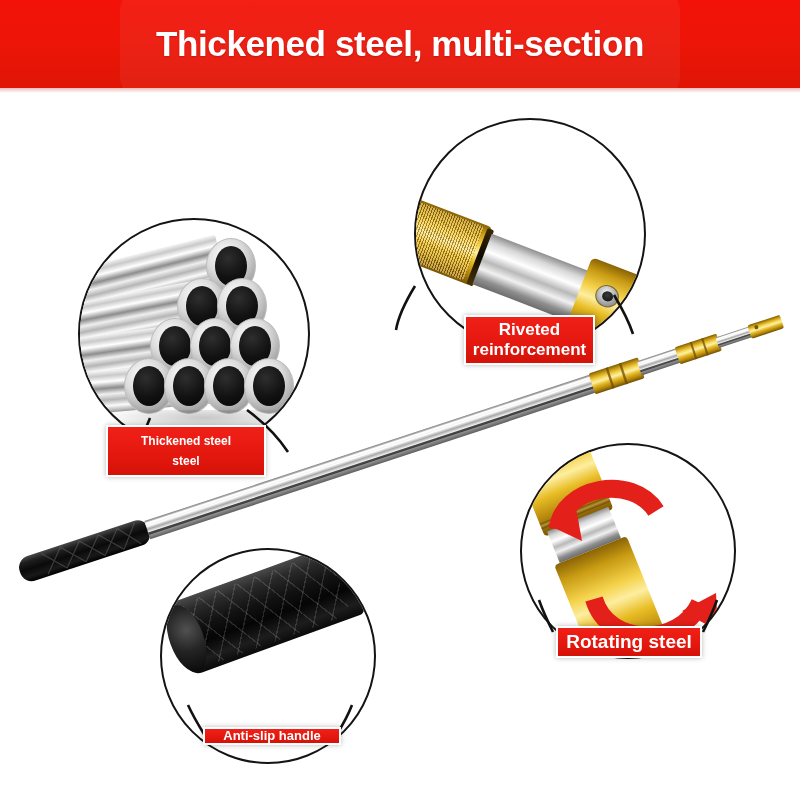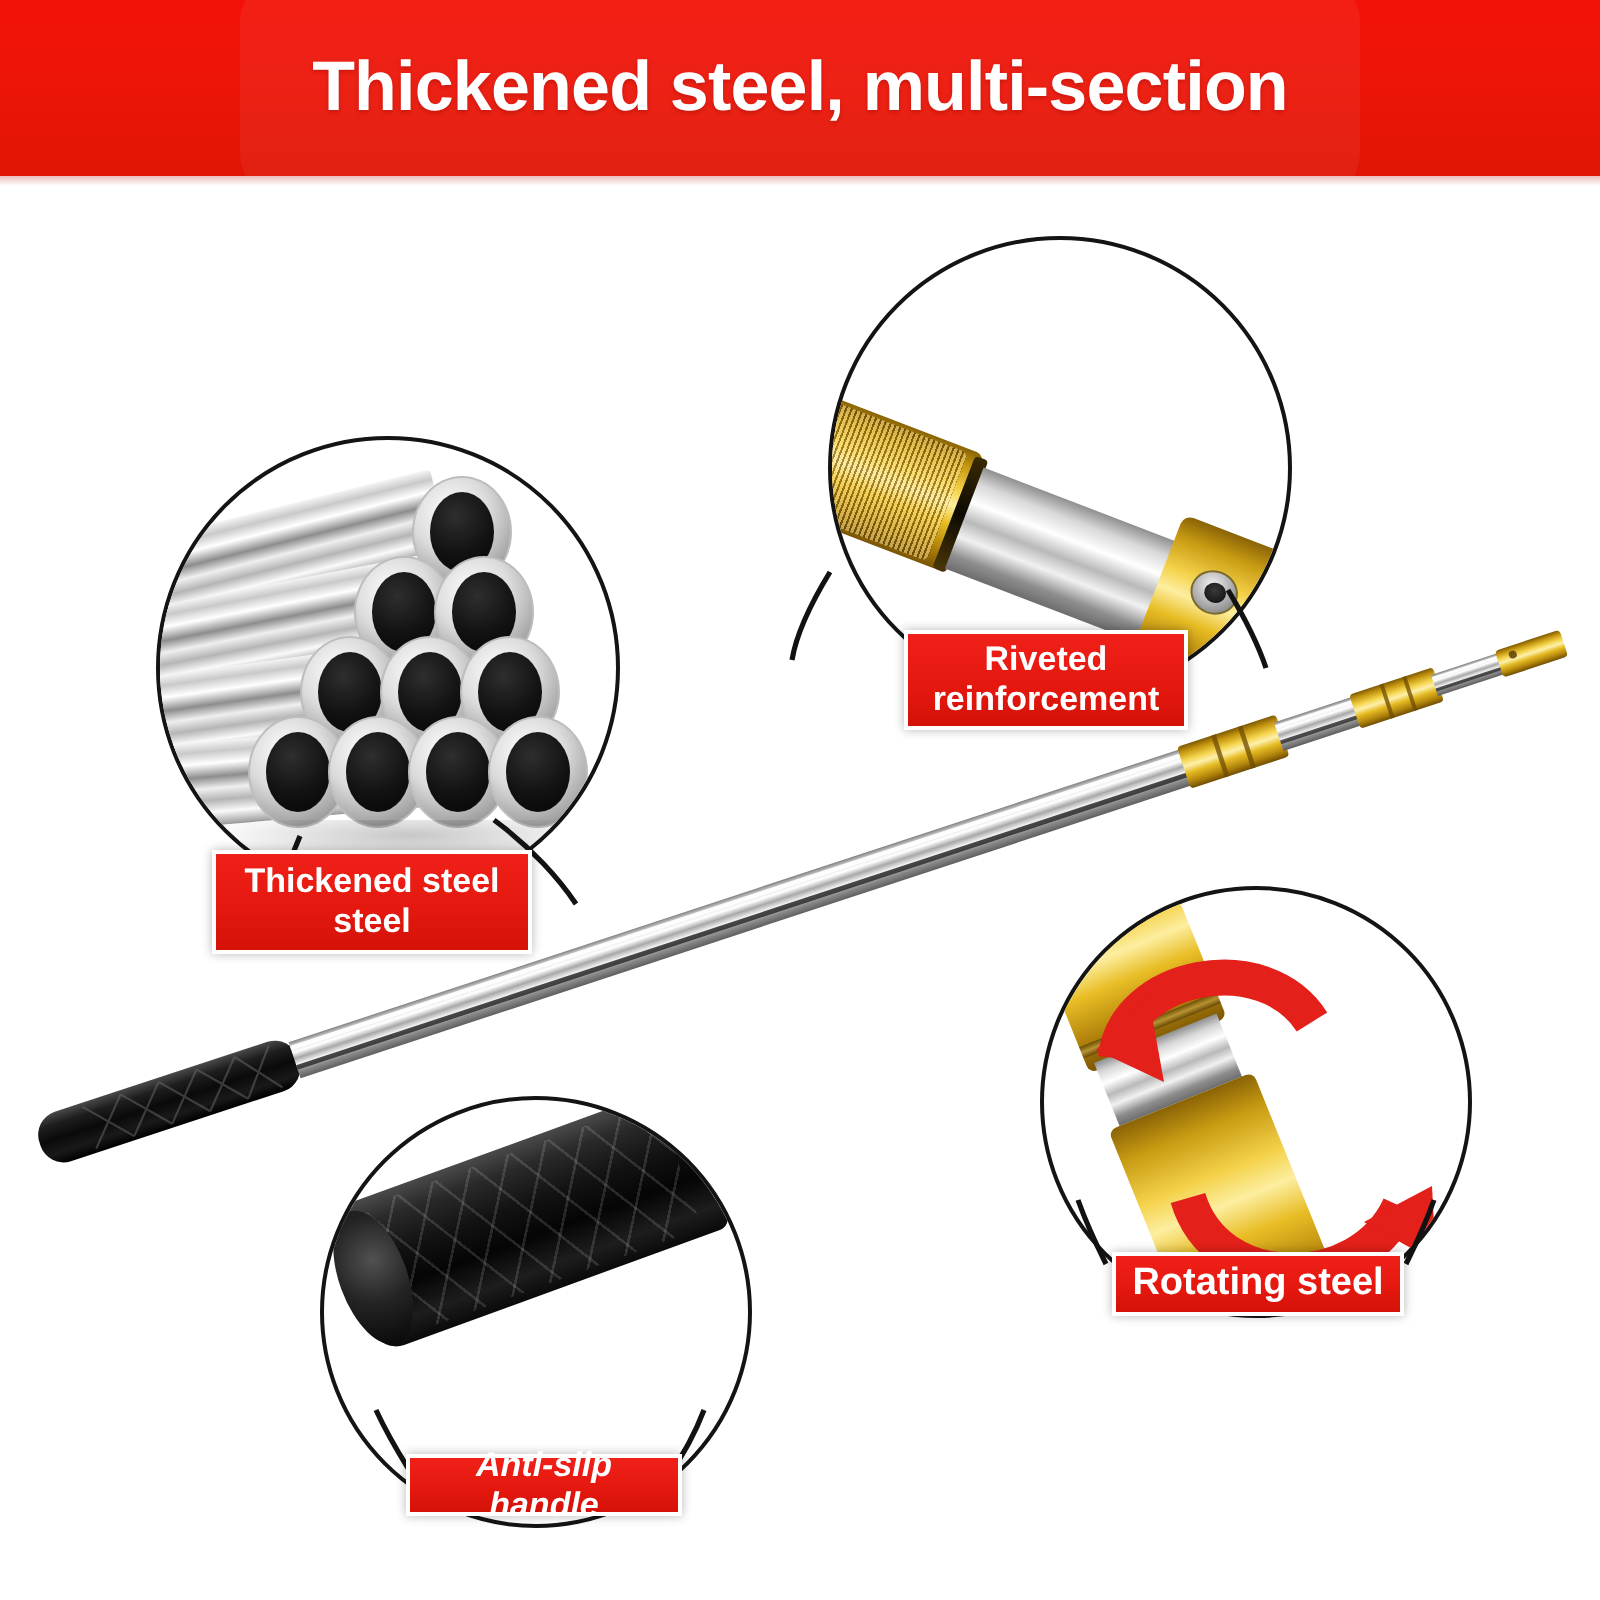--- a/index.html
+++ b/index.html
@@ -297,31 +297,31 @@
 
       <rect x="734" y="-5.5" width="36" height="11" fill="url(#chromeGrad)"></rect>
       <rect x="734" y="-4.4" width="36" height="1.4" fill="#ffffff" opacity="0.9"></rect>
       <rect x="734" y="1.6" width="36" height="1.6" fill="#2b2b2b" opacity="0.8"></rect>
 
       <rect x="768" y="-7" width="34" height="14" rx="2" fill="url(#goldGrad)"></rect>
       <circle cx="776" cy="-2.5" r="2" fill="#5d4002" opacity="0.85"></circle>
     </g>
   </svg>
 
-  <div class="label" style="left:106px; top:425px; width:160px; height:52px; font-size:17px; flex-direction:column;">
+  <div class="label" style="left:106px; top:425px; width:160px; height:52px; font-size:12px; flex-direction:column;">
     <span>Thickened steel</span>
     <span>steel</span>
   </div>
 
-  <div class="label" style="left:452px; top:315px; width:142px; height:50px; font-size:17px; flex-direction:column;">
+  <div class="label" style="left:464px; top:315px; width:131px; height:50px; font-size:17px; flex-direction:column;">
     <span>Riveted</span>
     <span>reinforcement</span>
   </div>
 
   <div class="label" style="left:556px; top:626px; width:146px; height:32px; font-size:19px;">
     <span>Rotating steel</span>
   </div>
 
-  <div class="label" style="left:203px; top:727px; width:138px; height:31px; font-size:17px;font-style:italic;">
+  <div class="label" style="left:203px; top:727px; width:138px; height:18px; font-size:13px;">
     <span>Anti-slip handle</span>
   </div>
 
 </div>
 
 </body></html>

